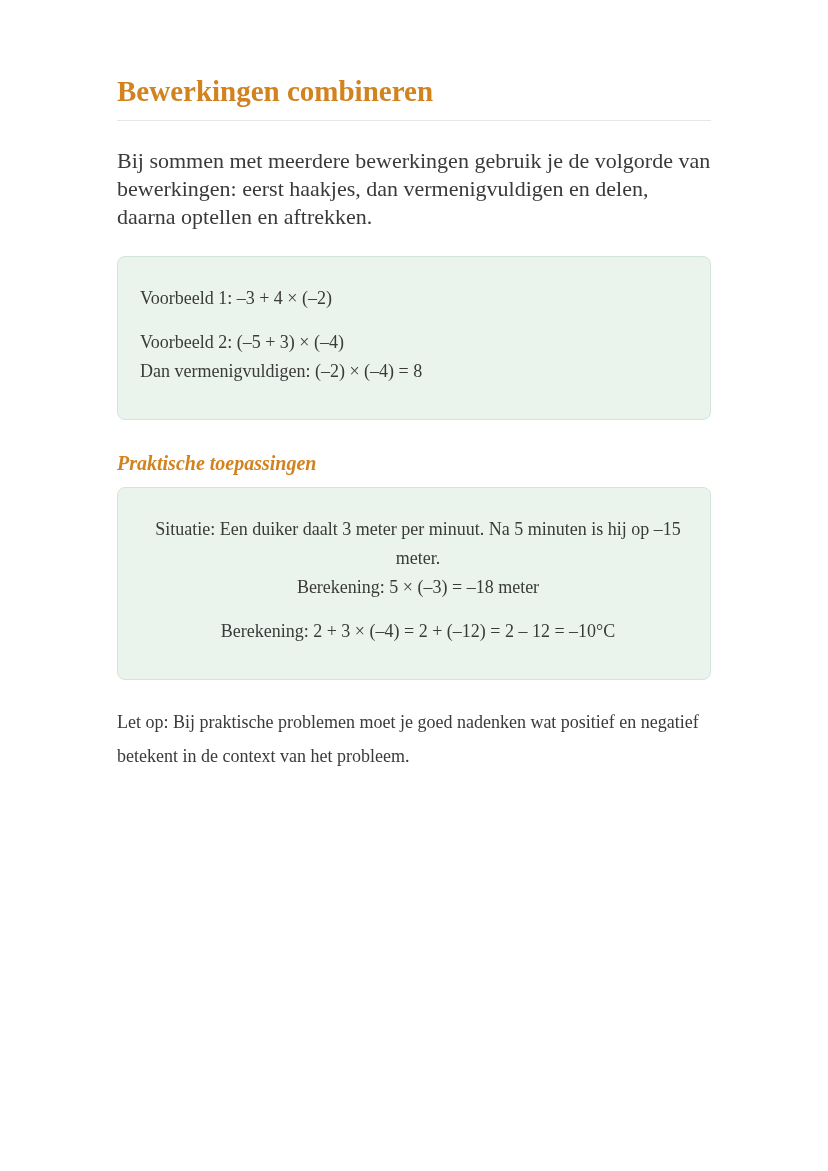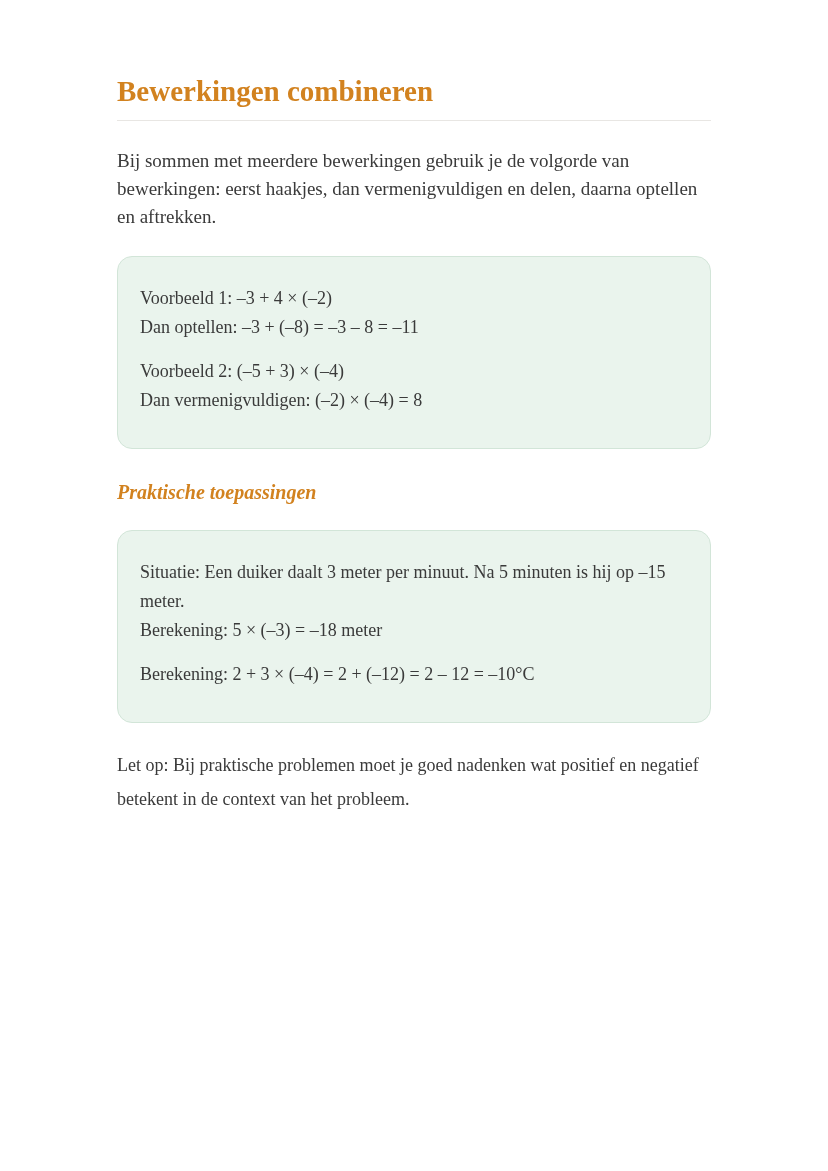--- a/index.html
+++ b/index.html
@@ -28,29 +28,29 @@
     font-weight: 700;
     color: var(--heading-orange, #d2821f);
   }
   .divider {
     border: none;
     border-top: 1px solid var(--divider, #e8e6e3);
     margin: 12px 0 0 0;
   }
   .intro {
     margin: 26px 0 0 0;
-    font-size: 19px;
+    font-size: 22px;
     line-height: 28px;
     color: var(--body-text, #3a3a3a);
   }
   .box {
     box-sizing: border-box;
     background: var(--box-bg, #eaf4ed);
     border: 1px solid var(--box-border, #d2e5d8);
-    border-radius: 15px;
+    border-radius: 8px;
     padding: 27px 14px 33px 22px;
     margin-top: 25px;
   }
   .box .para {
     margin: 0;
     font-size: 18px;
     line-height: 29px;
     color: var(--body-text, #3a3a3a);
   }
   .box .para + .para {
@@ -58,21 +58,22 @@
   }
   .subheading {
     margin: 31px 0 0 0;
     font-size: 20px;
     line-height: 1.2;
     font-weight: 700;
     color: var(--heading-orange, #d2821f);
     font-style: italic;
   }
   .box.applications {
-    margin-top: 26px;
+    margin-top: 12px;
+    text-align: center;
   }
   .note {
     margin: 25px 0 0 0;
     font-size: 18px;
     line-height: 34px;
     color: var(--body-text, #3a3a3a);
   }
 </style>
 </head>
 <body>
@@ -82,21 +83,20 @@
 
     <h1 class="title">Bewerkingen combineren</h1>
 
     <hr class="divider">
 
     <p class="intro">Bij sommen met meerdere bewerkingen gebruik je de volgorde van bewerkingen: eerst haakjes, dan vermenigvuldigen en delen, daarna optellen en aftrekken.</p>
 
     <div class="box examples">
       <div class="para">
         <div>Voorbeeld 1: –3 + 4 × (–2)</div>
-        <div>Dan optellen: –3 + (–8) = –3 – 8 = –11</div>
       </div>
       <div class="para">
         <div>Voorbeeld 2: (–5 + 3) × (–4)</div>
         <div>Dan vermenigvuldigen: (–2) × (–4) = 8</div>
       </div>
     </div>
 
     <h2 class="subheading">Praktische toepassingen</h2>
 
     <div class="box applications">

